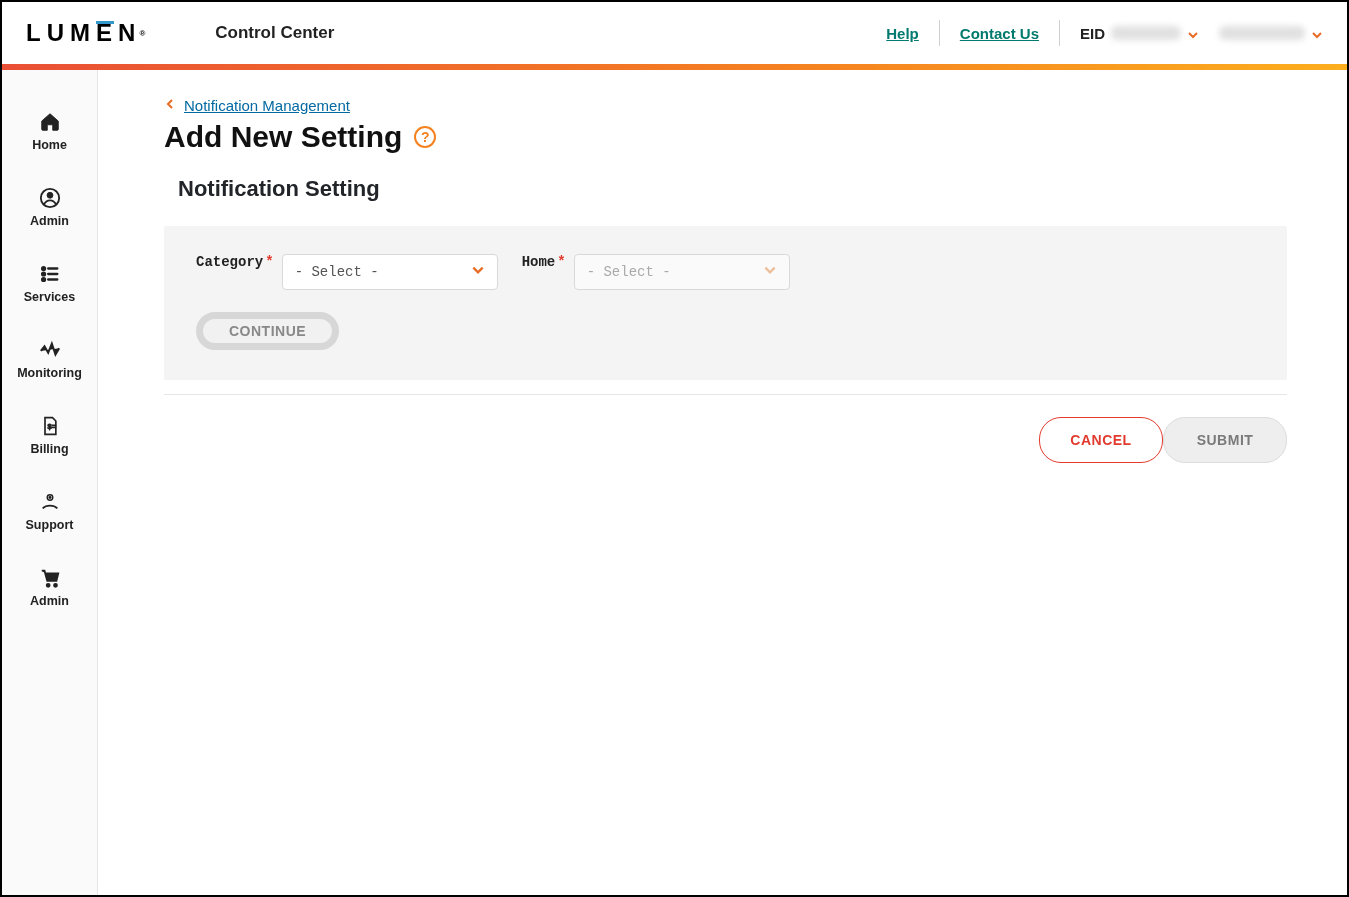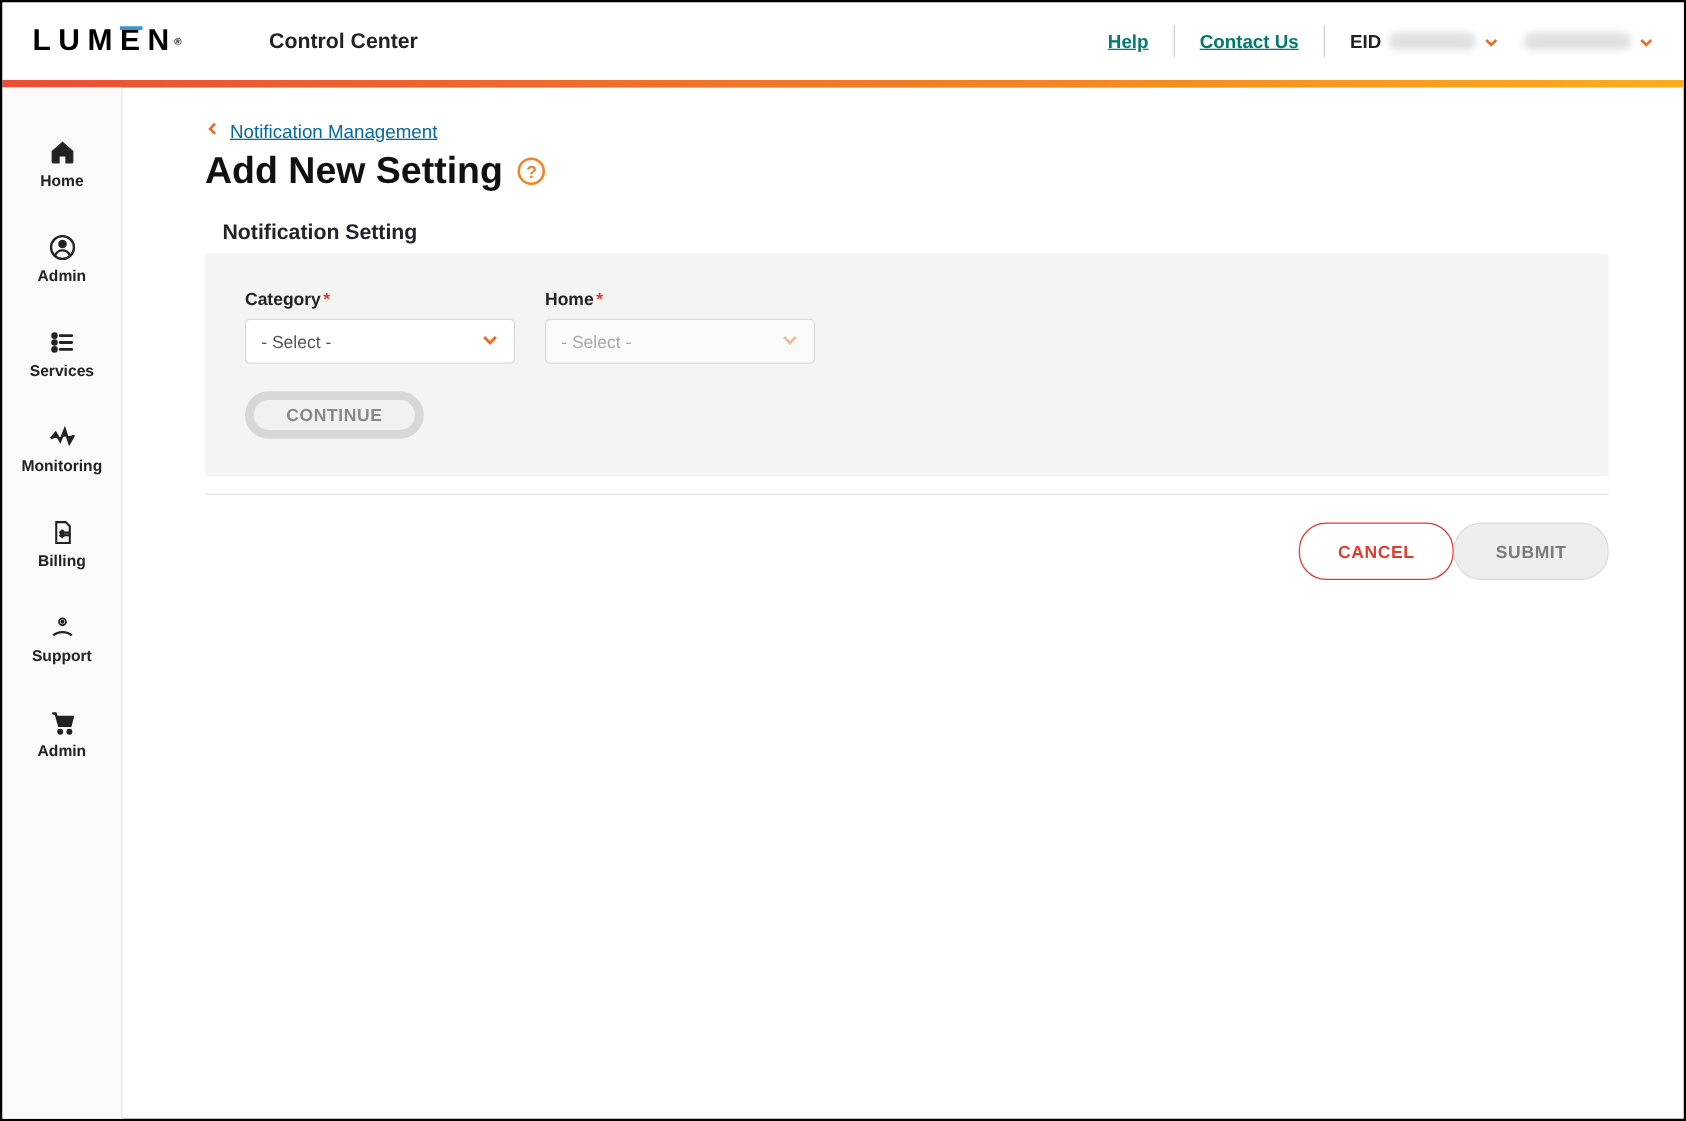--- a/index.html
+++ b/index.html
@@ -176,40 +176,41 @@
     width: 22px; height: 22px;
     border: 2px solid #f58220;
     border-radius: 50%;
     color: #f58220;
     font-weight: 700;
     font-size: 14px;
     display:flex;align-items:center;justify-content:center;
     cursor:pointer;
   }
   .section-title {
-    font-size: 17px;
+    font-size: 22px;
     font-weight: 700;
     margin-left: 14px;
-    margin-bottom: 7px;
+    margin-bottom: 24px;
   }
   .panel {
     background: #f4f4f4;
     padding: 28px 32px 30px 32px;
     border-radius: 2px;
     margin-bottom: 14px;
   }
   .form-row {
     display: flex;
     gap: 24px;
     margin-bottom: 22px;
   }
   .field {
     display: flex;
-    flex-direction: column;
+    flex-direction: row;
     gap: 8px;
+    font-family: Liberation Mono, monospace;
   }
   .field-label {
     font-size: 14px;
     font-weight: 700;
     color: #222;
   }
   .req { color: #e23b2e; margin-left:2px; }
   .select {
     width: 216px;
     height: 36px;

